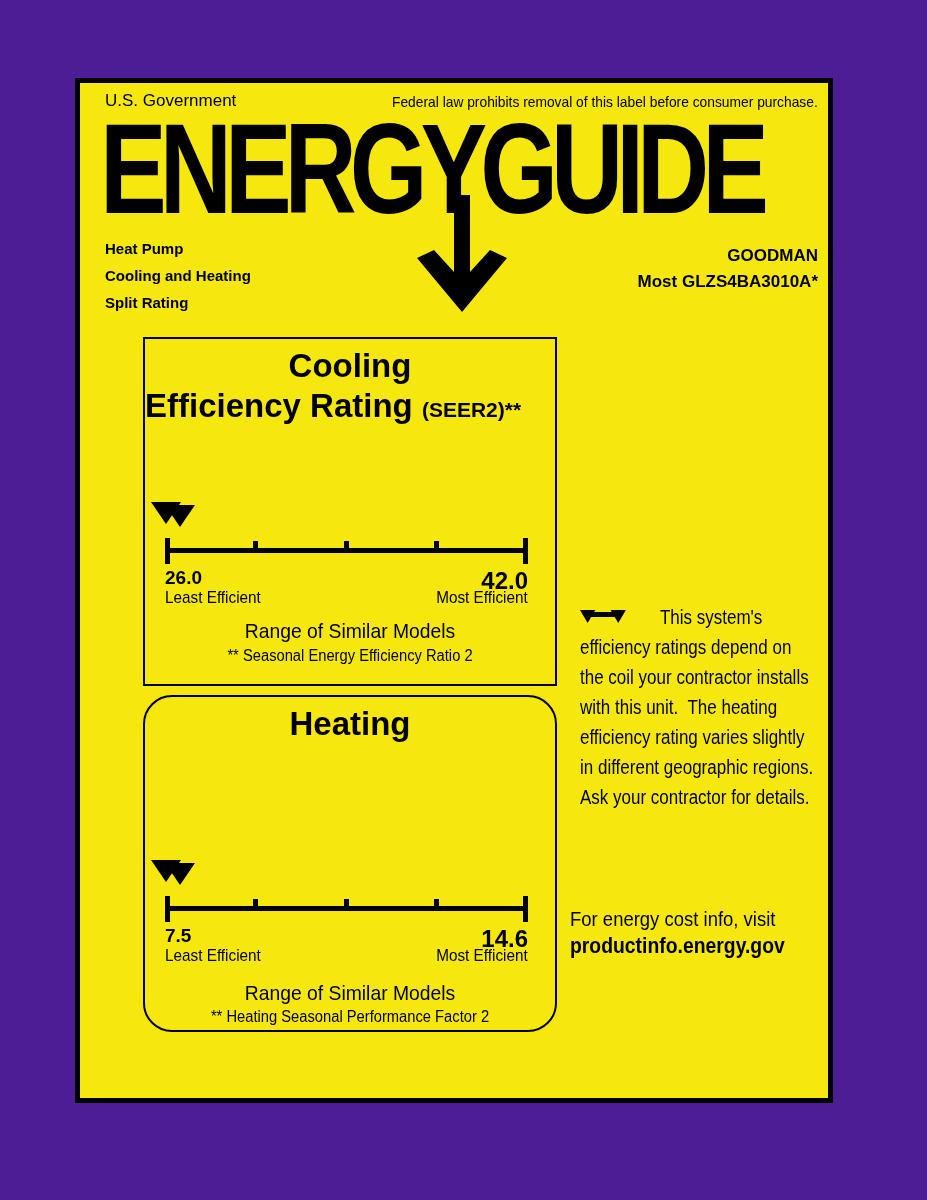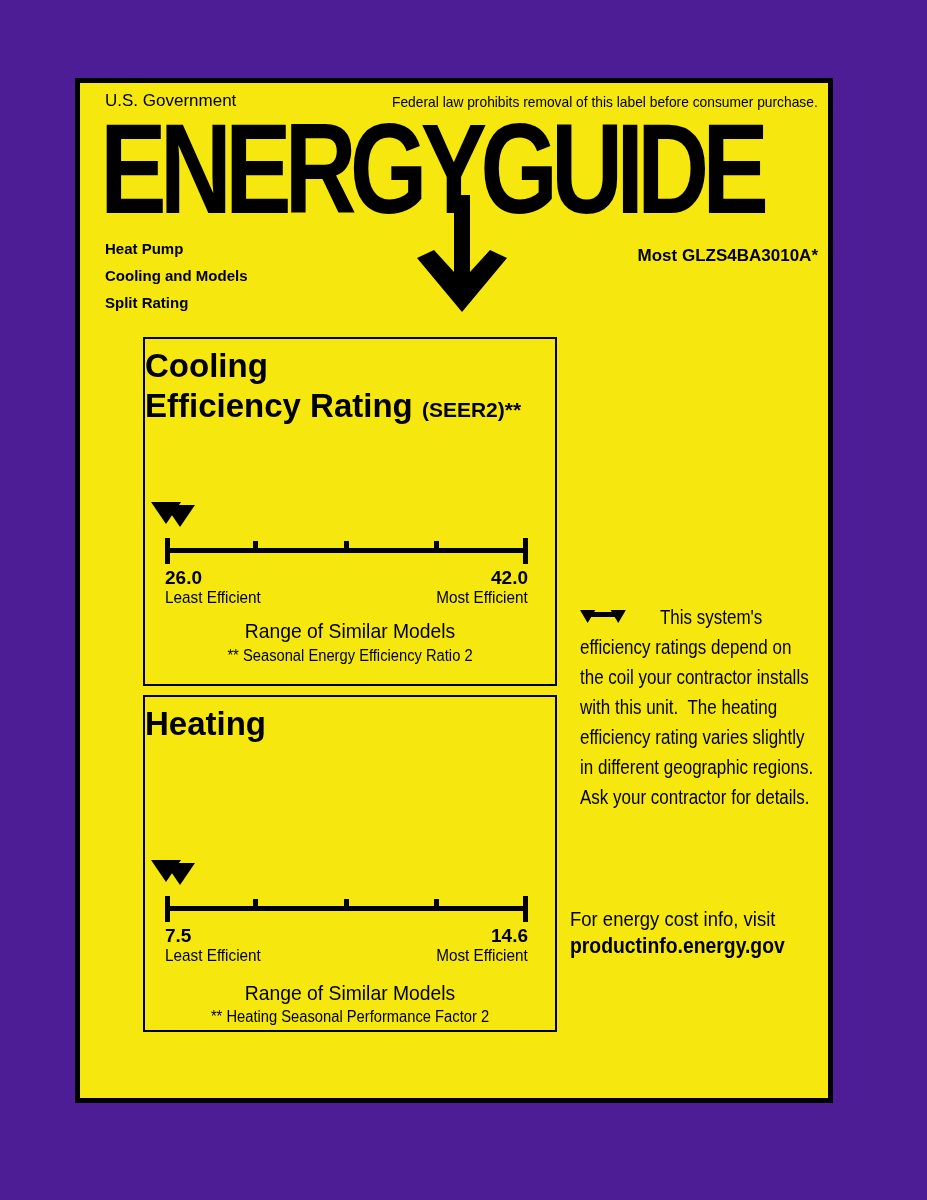--- a/index.html
+++ b/index.html
@@ -27,36 +27,36 @@
 
   
   .product { left:25px; top:152px; font-size:15px; font-weight:bold; line-height:27px; }
   .product div { position:static; }
   .brand { right:10px; top:160px; font-size:17px; font-weight:bold; line-height:26px; text-align:right; }
   .brand div { position:static; }
 
   
   .box { left:63px; width:414px; border:2px solid #000; }
   .box.cooling { top:254px; height:349px; }
-  .box.heating { top:612px; height:337px; }
-  .box-title  { top:8px;  left:0; width:100%; text-align:left; font-size:33px; font-weight:bold; }
+  .box.heating { top:612px; height:337px;border-radius:29px; }
+  .box-title  { top:8px;  left:0; width:100%; text-align:center; font-size:33px; font-weight:bold; }
   .box-rating { top:48px; left:0; width:100%; text-align:left; font-size:33px; font-weight:bold; white-space:nowrap; }
   .box-rating .code { position:static; font-size:21px; font-weight:bold; }
   .box-range  { top:92px; left:12px; font-size:60px; font-weight:bold; letter-spacing:-2px; white-space:nowrap; }
   .marker-svg { left:6px; top:163px; }
 
   .scale { left:20px; top:199px; width:363px; height:26px; }
   .scale-line { left:0; right:0; top:10px; height:5px; background:#000; }
   .scale-cap  { top:0; width:5px; height:26px; background:#000; }
   .scale-cap.l { left:0; } .scale-cap.r { right:0; }
   .scale-tick { top:3px; width:5px; height:8px; background:#000; }
   .tick-1 { left:calc(25% - 3px); } .tick-2 { left:calc(50% - 3px); } .tick-3 { left:calc(75% - 3px); }
 
   .num-min { left:20px;  top:228px; font-size:19px; font-weight:bold; }
-  .num-max { right:27px; top:228px; font-size:19px; font-weight:bold; }
+  .num-max { right:27px; top:228px; font-size:24px; font-weight:bold; }
   .eff-min { left:20px;  top:249px; font-size:17px; transform:scaleX(.9); transform-origin:top left; }
   .eff-max { right:27px; top:249px; font-size:17px; transform:scaleX(.9); transform-origin:top right; }
 
   .similar  { left:0; width:100%; text-align:center; font-size:21px; transform:scaleX(.92); }
   .footnote { left:0; width:100%; text-align:center; font-size:16px; transform:scaleX(.92); }
   .cooling .similar { top:280px; } .cooling .footnote { top:308px; }
   .heating .similar { top:284px; } .heating .footnote { top:311px; }
 
   
   .note {
@@ -81,24 +81,25 @@
     <div class="gov">U.S. Government</div>
     <div class="federal">Federal law prohibits removal of this label before consumer purchase.</div>
 
     <div class="logo">ENERGYGUIDE</div>
     <svg class="arrow-svg" width="110" height="120" viewBox="0 0 110 120">
       <path d="M47,0 L47,77 L27,55 L10,63 L55,117 L100,63 L83,55 L63,77 L63,0 Z" fill="#000"></path>
     </svg>
 
     <div class="product">
       <div>Heat Pump</div>
-      <div>Cooling and Models</div>
+      <div>Cooling and Heating</div>
       <div>Split Rating</div>
     </div>
     <div class="brand">
+      <div>GOODMAN</div>
       <div>Most GLZS4BA3010A*</div>
     </div>
 
     <div class="box cooling">
       <div class="box-title">Cooling</div>
       <div class="box-rating">
         <span style="position:static">Efficiency Rating</span>
         <span class="code">(SEER2)**</span>
       </div>
       <svg class="marker-svg" width="46" height="28" viewBox="0 0 46 28">

